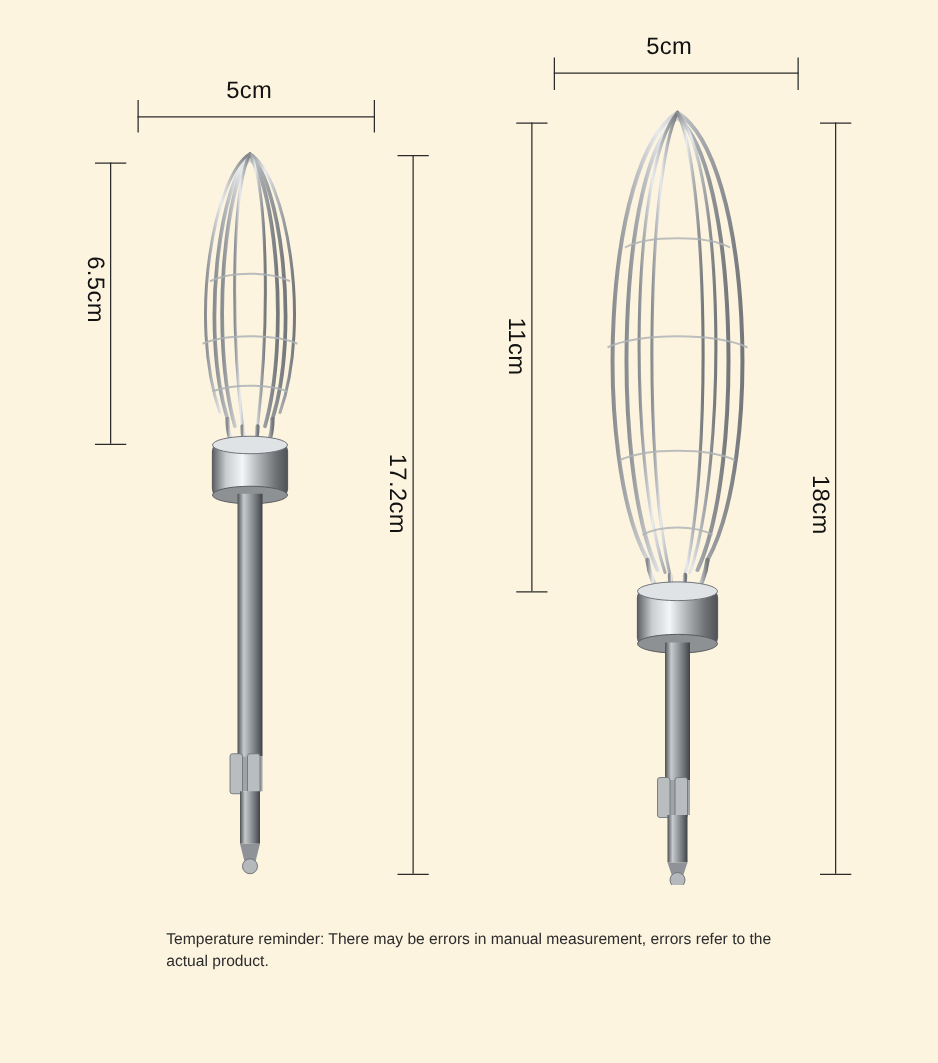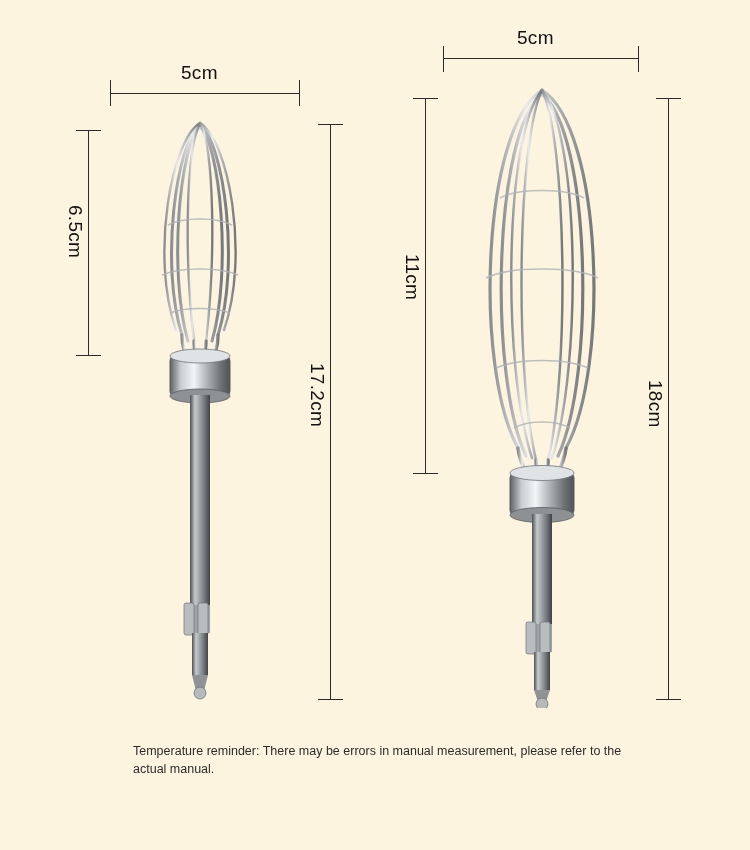--- a/index.html
+++ b/index.html
@@ -222,15 +222,15 @@
   <div class="dim-line-v" style="left:425px; top:98px; height:375px;"></div>
   <div class="tick-h" style="left:413px; top:98px; width:25px;"></div>
   <div class="tick-h" style="left:413px; top:473px; width:25px;"></div>
   <div class="dim-label vert" style="left:423px; top:254px;">11cm</div>
 
   <div class="dim-line-v" style="left:668px; top:98px; height:601px;"></div>
   <div class="tick-h" style="left:656px; top:98px; width:25px;"></div>
   <div class="tick-h" style="left:656px; top:699px; width:25px;"></div>
   <div class="dim-label vert" style="left:666px; top:380px;">18cm</div>
 
-  <div class="note" style="left:133px; top:742px;">Temperature reminder: There may be errors in manual measurement, please refer to the actual manual.</div>
+  <div class="note" style="left:133px; top:742px;">Temperature reminder: There may be errors in manual measurement, errors refer to the actual product.</div>
 
 </div>
 
 </body></html>

